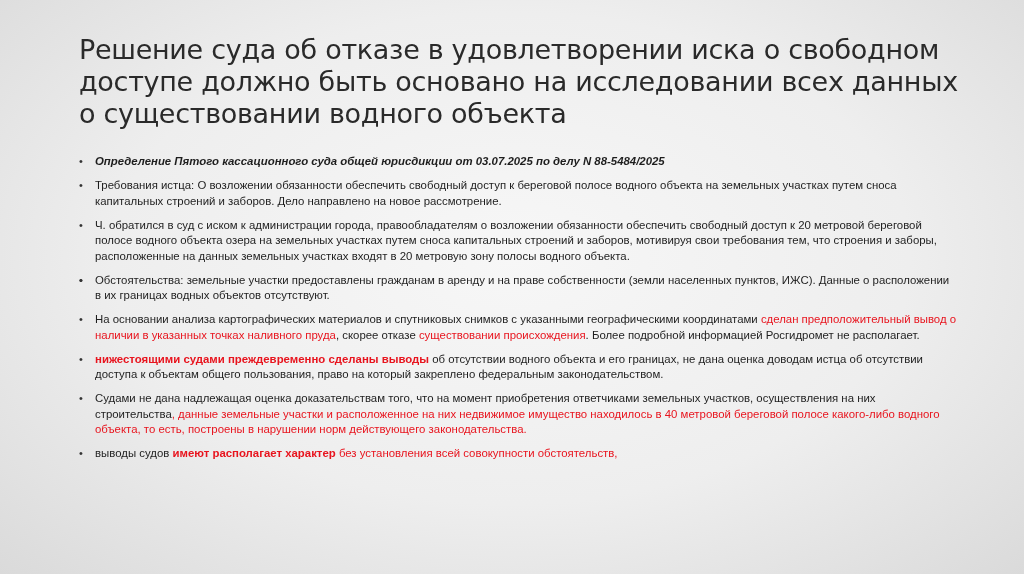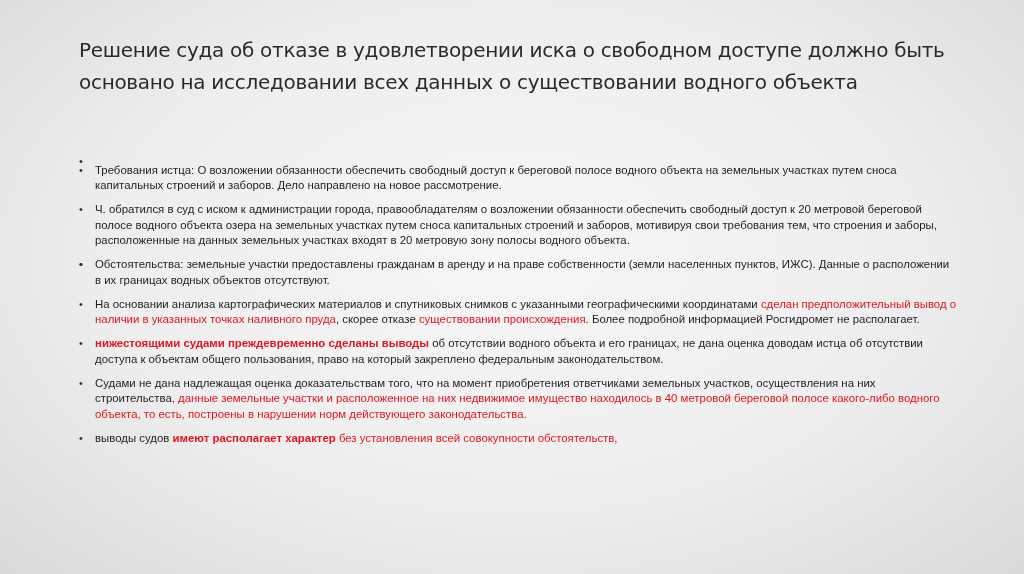--- a/index.html
+++ b/index.html
@@ -6,21 +6,21 @@
     body {
       width: 1024px; height: 574px; overflow: hidden;
       background: radial-gradient(ellipse at 50% 45%, #f7f7f7 0%, #eeeeee 55%, #dadada 100%);
       font-family: "Liberation Sans", "DejaVu Sans", sans-serif;
       color: #222;
       position: relative;
     }
     .slide { position: absolute; left: 0; top: 0; width: 1024px; height: 574px; }
     .title {
       position: absolute; left: 79px; top: 34px; width: 900px;
-      font-size: 20px; line-height: 32px; color: #2a2a2a;
+      font-size: 27px; line-height: 32px; color: #2a2a2a;
       font-family: "DejaVu Sans", sans-serif; font-weight: normal;
       letter-spacing: -0.3px;
       margin: 0;
     }
     .bullets {
       position: absolute; left: 78px; top: 154px; width: 880px;
       list-style: none; margin: 0; padding: 0;
     }
     .bullets li {
       position: relative; padding-left: 17px;
@@ -36,20 +36,21 @@
   </style>
 </head>
 <body>
 
 <div class="slide">
   <h1 class="title">Решение суда об отказе в удовлетворении иска о свободном доступе должно быть основано на исследовании всех данных о существовании водного объекта</h1>
 
   <ul class="bullets">
     <li>
       <span class="dot">•</span>
+      <span class="bi">Определение Пятого кассационного суда общей юрисдикции от 03.07.2025 по делу N 88-5484/2025</span>
     </li>
     <li>
       <span class="dot">•</span>
       <span>Требования истца: О возложении обязанности обеспечить свободный доступ к береговой полосе водного объекта на земельных участках путем сноса капитальных строений и заборов. Дело направлено на новое рассмотрение.</span>
     </li>
     <li>
       <span class="dot">•</span>
       <span>Ч. обратился в суд с иском к администрации города, правообладателям о возложении обязанности обеспечить свободный доступ к 20 метровой береговой полосе водного объекта озера на земельных участках путем сноса капитальных строений и заборов, мотивируя свои требования тем, что строения и заборы, расположенные на данных земельных участках входят в 20 метровую зону полосы водного объекта.</span>
     </li>
     <li>

